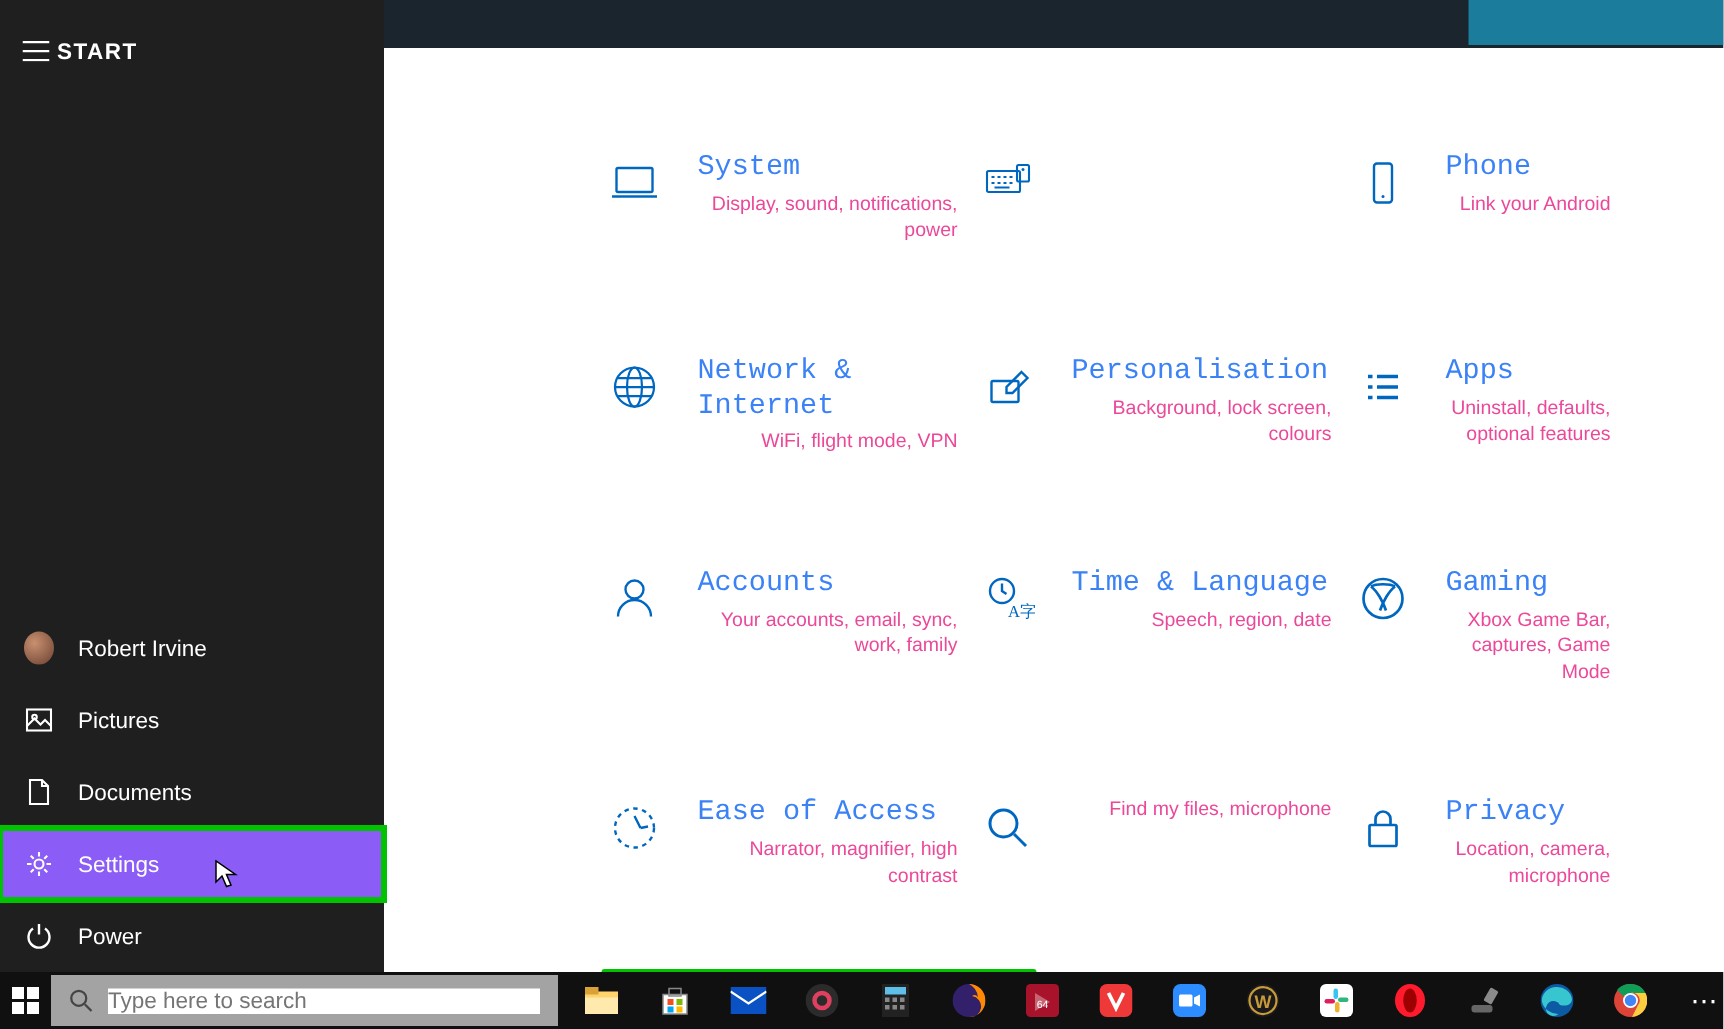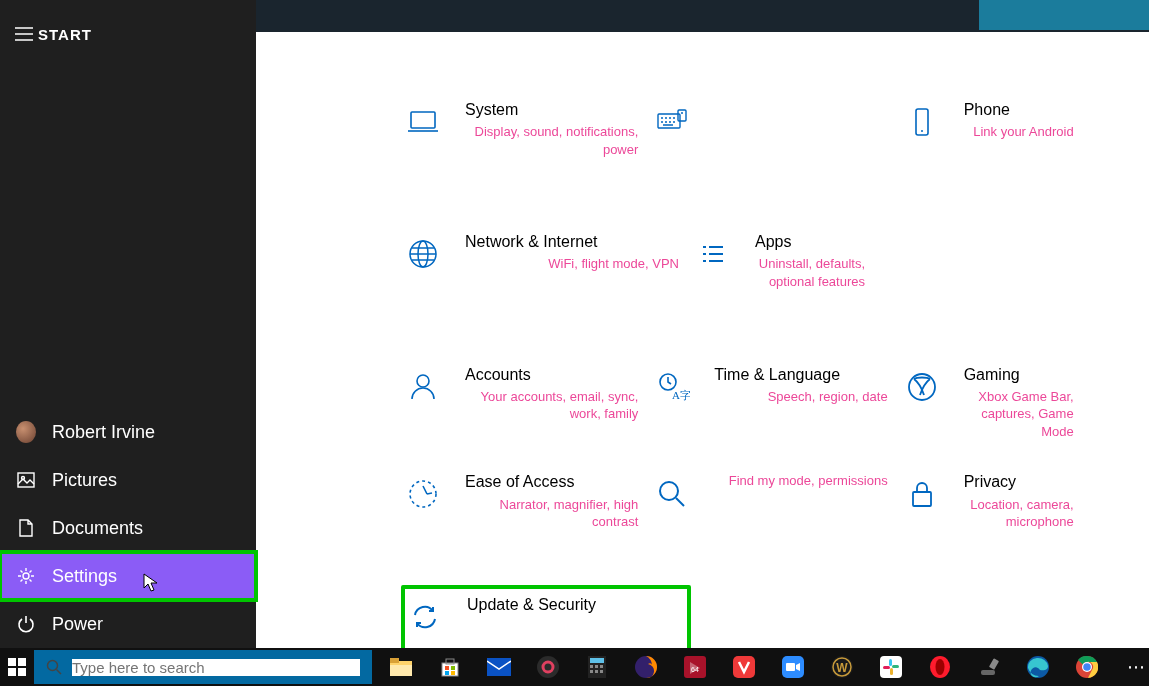--- a/index.html
+++ b/index.html
@@ -8,45 +8,45 @@
   
   .titlebar { position: absolute; top: 0; left: 0; right: 0; height: 32px; background: #1a252e; }
   .titlebar-right { position: absolute; top: 0; right: 0; width: 170px; height: 30px; background: #1b7c9c; }
 
   
   .start-menu { position: absolute; top: 0; left: 0; width: 256px; height: 648px; background: #1f1f1f; color: #fff; display: flex; flex-direction: column; z-index: 10; }
   .start-header { display: flex; align-items: center; padding: 10px 18px 10px 10px; height: 68px; }
   .start-header .hamburger { width: 28px; height: 28px; display: flex; align-items: center; justify-content: center; }
   .start-header .title { font-size: 15px; font-weight: 600; letter-spacing: 1px; }
   .start-spacer { flex: 1; }
-  .start-item { display: flex; align-items: center; height: 48px; padding: 0 16px; gap: 16px; font-size: 18px; cursor: pointer; }
+  .start-item { display: flex; align-items: center; height: 48px; padding: 0 16px; gap: 16px; font-size: 15px; cursor: pointer; }
   .start-item.active { background: #8b5cf6; }
   .start-item .ic { width: 20px; height: 20px; display: flex; align-items: center; justify-content: center; flex-shrink: 0; }
   .highlight-green { outline: 4px solid #00c400; outline-offset: -2px; }
   .start-item.user .avatar { width: 22px; height: 22px; border-radius: 50%; background: radial-gradient(circle at 35% 35%, #c89070, #6a4030); }
 
   
   .cursor { position: absolute; left: 143px; top: 573px; z-index: 30; pointer-events: none; }
 
   
   .settings-area { position: absolute; top: 32px; left: 256px; right: 0; bottom: 38px; background: #fff; overflow: hidden; }
   .settings-grid { padding: 60px 0 30px 145px; }
   .srow { display: flex; }
   .tile { display: flex; align-items: flex-start; width: 290px; padding: 8px 12px 24px 4px; cursor: pointer; }
   .tile .ticon { width: 44px; height: 44px; flex-shrink: 0; display: flex; align-items: center; justify-content: flex-start; margin-right: 16px; }
   .tile .ttext { flex: 1; }
-  .tile .ttitle { font-size: 16px; color: #000000; margin-bottom: 4px; line-height: 1.2; }
+  .tile .ttitle { font-size: 19px; color: #3b82f6; margin-bottom: 4px; line-height: 1.2; font-family: Liberation Mono, monospace; }
   .tile .tdesc { font-size: 13px; color: #ec4899; line-height: 1.35; text-align: right; }
   .tile.highlight { border: 4px solid #00c400; border-radius: 2px; padding: 6px 10px 18px 2px; }
   .tile.last-col .ttext { max-width: 110px; }
 
   
   .taskbar { position: absolute; bottom: 0; left: 0; right: 0; height: 38px; background: #101010; display: flex; align-items: center; z-index: 5; }
   .start-button { width: 48px; height: 38px; display: flex; align-items: center; justify-content: center; cursor: pointer; }
-  .searchbox { flex: 0 0 338px; height: 34px; background: #0369a1; display: flex; align-items: center; padding: 0 12px; gap: 10px; }
+  .searchbox { flex: 0 0 338px; height: 34px; background: #a3a3a3; display: flex; align-items: center; padding: 0 12px; gap: 10px; }
   .searchbox input { border: none; outline: none; font-size: 15px; width: 100%; font-family: inherit; color: #555; }
   .task-icons { display: flex; align-items: center; height: 38px; padding-left: 16px; gap: 23px; }
   .ticon-tb { width: 26px; height: 26px; display: flex; align-items: center; justify-content: center; font-size: 18px; }
 
   svg { display: block; }
 </style>
 </head>
 <body>
 
 <div class="titlebar">
@@ -100,20 +100,32 @@
               <circle cx="18" cy="18" r="13"></circle>
               <ellipse cx="18" cy="18" rx="5" ry="13"></ellipse>
               <path d="M5 18h26M7 12h22M7 24h22"></path>
             </svg>
         </div>
         <div class="ttext">
             <div class="ttitle">Network &amp; Internet</div>
             <div class="tdesc">WiFi, flight mode, VPN</div>
           </div>
       </div>
+      <div class="tile">
+        <div class="ticon">
+          <svg width="36" height="36" viewBox="0 0 36 36" fill="none" stroke="#0067c0" stroke-width="1.6">
+              <rect x="7" y="14" width="18" height="14" rx="1"></rect>
+              <path d="M27 8 l4 4 -10 10 h-4 v-4 z"></path>
+            </svg>
+        </div>
+        <div class="ttext">
+            <div class="ttitle">Personalisation</div>
+            <div class="tdesc">Background, lock screen, colours</div>
+          </div>
+      </div>
       <div class="tile last-col">
         <div class="ticon">
           <svg width="36" height="36" viewBox="0 0 36 36" fill="none" stroke="#0067c0" stroke-width="2.2">
               <path d="M8 11h3M14 11h14M8 18h3M14 18h14M8 25h3M14 25h14"></path>
             </svg>
         </div>
         <div class="ttext">
             <div class="ttitle">Apps</div>
             <div class="tdesc">Uninstall, defaults, optional features</div>
           </div>
@@ -153,42 +165,42 @@
               <path d="M10 10 c4 3 8 10 10 16 M26 10 c-4 3 -8 10 -10 16 M10 10 c3-2 13-2 16 0"></path>
             </svg>
         </div>
         <div class="ttext">
             <div class="ttitle">Gaming</div>
             <div class="tdesc">Xbox Game Bar, captures, Game Mode</div>
           </div>
       </div>
     </div>
 
-    <div class="srow" style="">
+    <div class="srow" style="margin-top:42px">
       <div class="tile">
         <div class="ticon">
           <svg width="36" height="36" viewBox="0 0 36 36" fill="none" stroke="#0067c0" stroke-width="1.6" stroke-dasharray="3 3">
               <circle cx="18" cy="18" r="13"></circle>
               <path stroke-dasharray="none" d="M18 10 l4 8 M22 18 l5-1"></path>
             </svg>
         </div>
         <div class="ttext">
             <div class="ttitle">Ease of Access</div>
             <div class="tdesc">Narrator, magnifier, high contrast</div>
           </div>
       </div>
       <div class="tile">
         <div class="ticon">
           <svg width="36" height="36" viewBox="0 0 36 36" fill="none" stroke="#0067c0" stroke-width="2">
               <circle cx="15" cy="15" r="9"></circle>
               <path d="M22 22 l8 8"></path>
             </svg>
         </div>
         <div class="ttext">
-            <div class="tdesc">Find my mode, permissions</div>
+            <div class="tdesc">Find my files, microphone</div>
           </div>
       </div>
       <div class="tile last-col">
         <div class="ticon">
           <svg width="36" height="36" viewBox="0 0 36 36" fill="none" stroke="#0067c0" stroke-width="1.8">
               <rect x="9" y="16" width="18" height="14" rx="1"></rect>
               <path d="M13 16 v-4 a5 5 0 0 1 10 0 v4"></path>
             </svg>
         </div>
         <div class="ttext">

